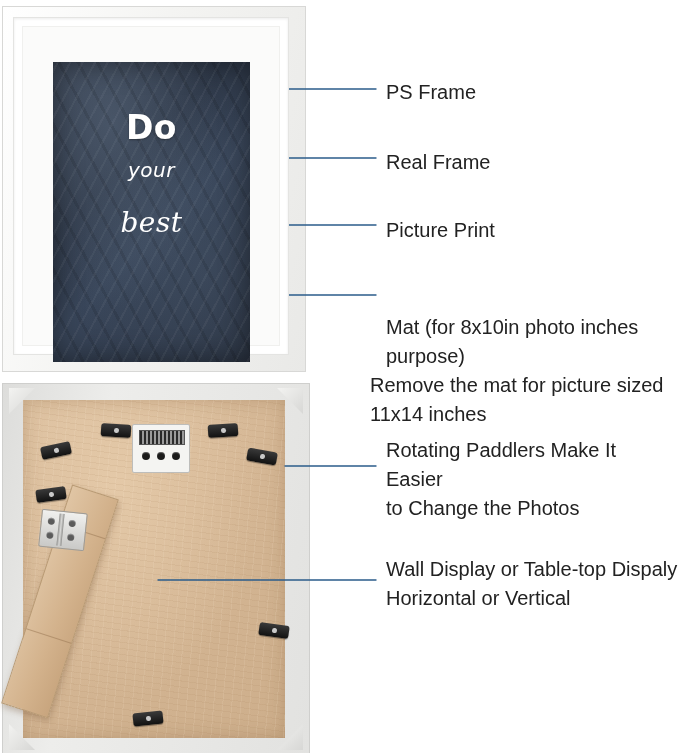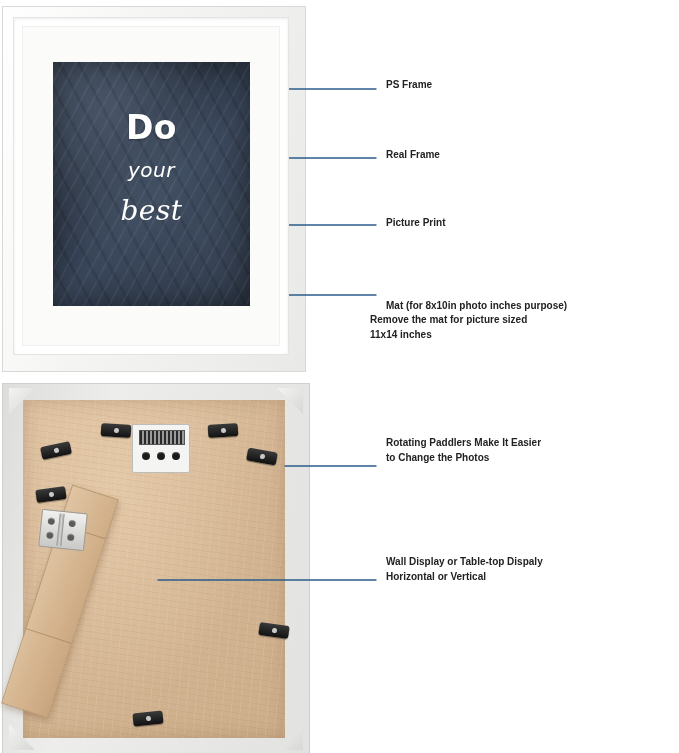--- a/index.html
+++ b/index.html
@@ -64,21 +64,21 @@
     height: 320px;
     background: #fbfbfa;
     z-index: 3;
     box-shadow: inset 0 0 0 1px #f0f0ee;
   }
   .photo {
     position: absolute;
     left: 53px;
     top: 58px;
     width: 197px;
-    height: 244px;
+    height: 300px;
     z-index: 4;
     background:
       radial-gradient(ellipse at 30% 20%, rgba(90,105,125,0.55) 0%, rgba(0,0,0,0) 55%),
       radial-gradient(ellipse at 75% 70%, rgba(70,85,105,0.45) 0%, rgba(0,0,0,0) 60%),
       linear-gradient(135deg, #3b4555 0%, #2e3848 35%, #39465a 55%, #28303e 100%);
     box-shadow: inset 0 0 30px rgba(0,0,0,0.45);
     overflow: hidden;
   }
   .photo .streaks {
     position: absolute;
@@ -108,21 +108,21 @@
     font-family: "DejaVu Sans", sans-serif;
     font-size: 20px;
     margin-top: 12px;
     letter-spacing: 0.5px;
     font-style: italic;
   }
   .photo-line3 {
     font-family: "DejaVu Serif", serif;
     font-style: italic;
     font-size: 28px;
-    margin-top: 12px;
+    margin-top: 24px;
     letter-spacing: 0.5px;
   }
 
   
   .panel-bottom {
     position: absolute;
     left: 0;
     top: 383px;
     width: 338px;
     height: 370px;
@@ -276,25 +276,24 @@
     left: 0;
     top: 0;
     width: 679px;
     height: 753px;
     pointer-events: none;
   }
 
   .label {
     position: absolute;
     font-family: "Liberation Sans", sans-serif;
-    font-size: 10px;
+    font-size: 20px;
     color: #222222;
     line-height: 1.45;
     white-space: pre-line;
-    font-weight: bold;
   }
   .label.l1 { left: 386px; top: 78px; }
   .label.l2 { left: 386px; top: 148px; }
   .label.l3 { left: 386px; top: 216px; }
   .label.l4 { left: 386px; top: 284px; width: 295px; }
   .label.l4 .cont { display: block; margin-left: -16px; }
   .label.l5 { left: 386px; top: 436px; width: 290px; }
   .label.l6 { left: 386px; top: 555px; width: 295px; }
 </style>
 </head>

